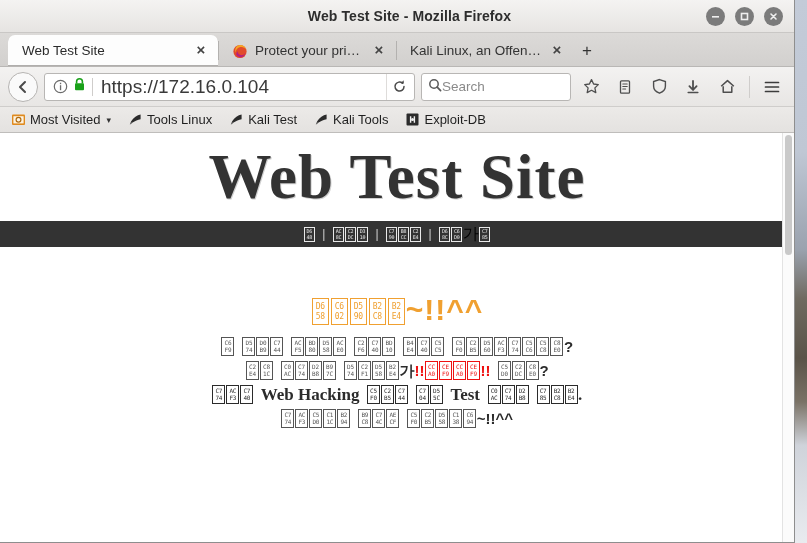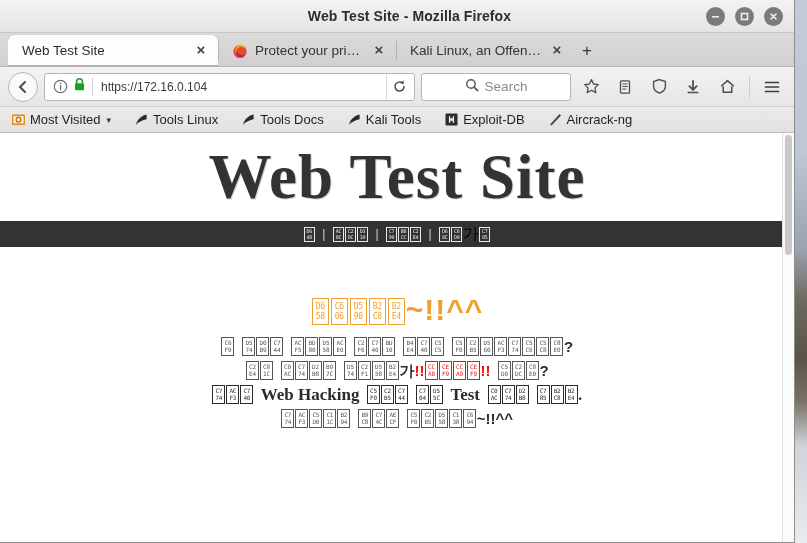--- a/index.html
+++ b/index.html
@@ -115,47 +115,47 @@
   }
   #urlbar {
     flex: 1; height: 28px;
     background: #fff; border: 1px solid #b8b6b4; border-radius: 3px;
     display: flex; align-items: center; padding: 0 2px 0 7px;
   }
   #identity-icon { width: 17px; height: 17px; color: #6b6b6b; flex:0 0 17px;}
   #lock-icon { margin: 0 6px 0 4px; flex: 0 0 13px; }
   .url-sep { width:1px; height:18px; background:#cfcdcb; margin-right:8px;}
   #url-text {
-    flex: 1; font-size: 12px; color: #3a3a3a;
+    flex: 1; font-size: 19px; color: #3a3a3a;
     white-space: nowrap; overflow: hidden;
   }
   #reload-btn {
     width: 26px; height: 26px; margin-left: 4px;
     display:flex; align-items:center; justify-content:center;
     color:#4a4a4a; border-left: 1px solid #dedcda;
   }
   #searchbar {
     width: 150px; height: 28px;
     background: #fff; border: 1px solid #b8b6b4; border-radius: 3px;
-    display: flex; align-items: center; padding: 0 6px; gap: 6px; justify-content: center;
+    display: flex; align-items: center; padding: 0 6px; gap: 0;
   }
   #search-placeholder { font-size: 13.5px; color: #8a8a8a; }
   .tool-icon {
     width: 28px; height: 28px;
     display: flex; align-items: center; justify-content: center;
     color: #4e4e4e;
   }
   #navbar-sep { width:1px;height:22px;background:#cfcdcb;margin:0 2px;}
 
   
   #bookmarks {
     height: 26px; flex: 0 0 26px;
     background: linear-gradient(to bottom,#eceae8,#e4e2e0);
     display: flex; align-items: center;
-    padding-left: 6px; gap: 13px;
+    padding-left: 6px; gap: 7px;
     border-bottom: 1px solid #bfbdbb;
     font-size: 13px; color: #1f1f1f;
   }
   .bm {
     display: flex; align-items: center; gap: 4px;
     padding: 2px 5px; white-space: nowrap;
   }
   .bm-ico { width: 15px; height: 15px; flex: 0 0 15px; }
   .bm-caret { font-size: 9px; color: #333; margin-left: 2px; }
 
@@ -396,21 +396,21 @@
       <span>Tools Linux</span>
     </div>
 
     <div class="bm">
       <span class="bm-ico">
         <svg width="15" height="15" viewBox="0 0 15 15">
           <path d="M12.6 2.4 C9 3 5.5 5.5 3.2 9.2 L1.8 12.6 L4.6 10.6 C7 8.9 9.8 7.7 12.6 7.2 Z" fill="#2b2b2b"></path>
           <path d="M2.4 11.9 L4.3 10.5" stroke="#888" stroke-width="1"></path>
         </svg>
       </span>
-      <span>Tools Docs</span>
+      <span>Kali Test</span>
     </div>
 
     <div class="bm">
       <span class="bm-ico">
         <svg width="15" height="15" viewBox="0 0 15 15">
           <path d="M12.6 2.4 C9 3 5.5 5.5 3.2 9.2 L1.8 12.6 L4.6 10.6 C7 8.9 9.8 7.7 12.6 7.2 Z" fill="#2b2b2b"></path>
           <path d="M2.4 11.9 L4.3 10.5" stroke="#888" stroke-width="1"></path>
         </svg>
       </span>
       <span>Kali Tools</span>
@@ -420,29 +420,20 @@
       <span class="bm-ico">
         <svg width="15" height="15" viewBox="0 0 15 15">
           <rect x="1.5" y="1.5" width="12" height="12" rx="1" fill="#2b2b2b"></rect>
           <path d="M5.6 4.3 L5.6 10.7 M9.4 4.3 L9.4 10.7" stroke="#f0f0f0" stroke-width="1.4"></path>
           <circle cx="7.5" cy="7.5" r="1.5" fill="#f0f0f0"></circle>
         </svg>
       </span>
       <span>Exploit-DB</span>
     </div>
 
-    <div class="bm">
-      <span class="bm-ico">
-        <svg width="15" height="15" viewBox="0 0 15 15">
-          <path d="M2 12.5 L11.5 2 L13 3.4 L3.6 13.4 Z" fill="#3d4a63"></path>
-          <path d="M2 12.5 L3.6 13.4 L2.3 13.8 Z" fill="#cfd4de"></path>
-        </svg>
-      </span>
-      <span>Aircrack-ng</span>
-    </div>
   </div>
 
   <div id="page">
 
     <div id="site-header">
       <h1 id="site-title">Web Test Site</h1>
     </div>
 
     <div id="site-nav">
       <span class="nav-link">
@@ -495,21 +486,21 @@
           <span class="tofu tofu-white">
             <b>C7</b>
             <i>85</i>
           </span>
         </span>
     </div>
 
     <div id="content-body">
 
       <div id="line-welcome">
-        <span><span class="tofu tofu-orange tofu-big"><b>D6</b><i>58</i></span><span class="tofu tofu-orange tofu-big"><b>C6</b><i>06</i></span><span class="tofu tofu-orange tofu-big"><b>D5</b><i>90</i></span><span class="tofu tofu-orange tofu-big"><b>B2</b><i>C8</i></span><span class="tofu tofu-orange tofu-big"><b>B2</b><i>E4</i></span></span><span>~!!^^</span>
+        <span><span class="tofu tofu-orange tofu-big"><b>D6</b><i>58</i></span><span class="tofu tofu-orange tofu-big"><b>C6</b><i>02</i></span><span class="tofu tofu-orange tofu-big"><b>D5</b><i>90</i></span><span class="tofu tofu-orange tofu-big"><b>B2</b><i>C8</i></span><span class="tofu tofu-orange tofu-big"><b>B2</b><i>E4</i></span></span><span>~!!^^</span>
       </div>
 
       <div class="ct-line">
         <span><span class="tofu tofu-gray tofu-h4"><b>C6</b><i>F9</i></span><span class="word-sp"></span><span class="tofu tofu-gray tofu-h4"><b>D5</b><i>74</i></span><span class="tofu tofu-gray tofu-h4"><b>D0</b><i>B9</i></span><span class="tofu tofu-gray tofu-h4"><b>C7</b><i>44</i></span><span class="word-sp"></span><span class="tofu tofu-gray tofu-h4"><b>AC</b><i>F5</i></span><span class="tofu tofu-gray tofu-h4"><b>BD</b><i>80</i></span><span class="tofu tofu-gray tofu-h4"><b>D5</b><i>58</i></span><span class="tofu tofu-gray tofu-h4"><b>AC</b><i>E0</i></span><span class="word-sp"></span><span class="tofu tofu-gray tofu-h4"><b>C2</b><i>F6</i></span><span class="tofu tofu-gray tofu-h4"><b>C7</b><i>40</i></span><span class="tofu tofu-gray tofu-h4"><b>BD</b><i>10</i></span><span class="word-sp"></span><span class="tofu tofu-gray tofu-h4"><b>B4</b><i>E4</i></span><span class="tofu tofu-gray tofu-h4"><b>C7</b><i>40</i></span><span class="tofu tofu-gray tofu-h4"><b>C5</b><i>C5</i></span><span class="word-sp"></span><span class="tofu tofu-gray tofu-h4"><b>C5</b><i>F0</i></span><span class="tofu tofu-gray tofu-h4"><b>C2</b><i>B5</i></span><span class="tofu tofu-gray tofu-h4"><b>D5</b><i>60</i></span><span class="tofu tofu-gray tofu-h4"><b>AC</b><i>F3</i></span><span class="tofu tofu-gray tofu-h4"><b>C7</b><i>74</i></span><span class="tofu tofu-gray tofu-h4"><b>C5</b><i>C6</i></span><span class="tofu tofu-gray tofu-h4"><b>C5</b><i>C8</i></span><span class="tofu tofu-gray tofu-h4"><b>C8</b><i>E0</i></span></span><span>?</span>
       </div>
 
       <div class="ct-line">
         <span><span class="tofu tofu-gray tofu-h4"><b>C2</b><i>E4</i></span><span class="tofu tofu-gray tofu-h4"><b>C8</b><i>1C</i></span><span class="word-sp"></span><span class="tofu tofu-gray tofu-h4"><b>C0</b><i>AC</i></span><span class="tofu tofu-gray tofu-h4"><b>C7</b><i>74</i></span><span class="tofu tofu-gray tofu-h4"><b>D2</b><i>B8</i></span><span class="tofu tofu-gray tofu-h4"><b>B9</b><i>7C</i></span><span class="word-sp"></span><span class="tofu tofu-gray tofu-h4"><b>D5</b><i>74</i></span><span class="tofu tofu-gray tofu-h4"><b>C2</b><i>F1</i></span><span class="tofu tofu-gray tofu-h4"><b>D5</b><i>58</i></span><span class="tofu tofu-gray tofu-h4"><b>B2</b><i>E4</i></span><span>가</span></span><span class="red-em">!!</span><span><span class="tofu tofu-red tofu-h4"><b>CC</b><i>A0</i></span><span class="tofu tofu-red tofu-h4"><b>CE</b><i>F9</i></span><span class="tofu tofu-red tofu-h4"><b>CC</b><i>A0</i></span><span class="tofu tofu-red tofu-h4"><b>CE</b><i>F9</i></span></span><span class="red-em">!!</span><span class="word-sp"></span><span><span class="tofu tofu-gray tofu-h4"><b>C5</b><i>D0</i></span><span class="tofu tofu-gray tofu-h4"><b>C2</b><i>DC</i></span><span class="tofu tofu-gray tofu-h4"><b>C8</b><i>E0</i></span></span><span>?</span>
       </div>
 

